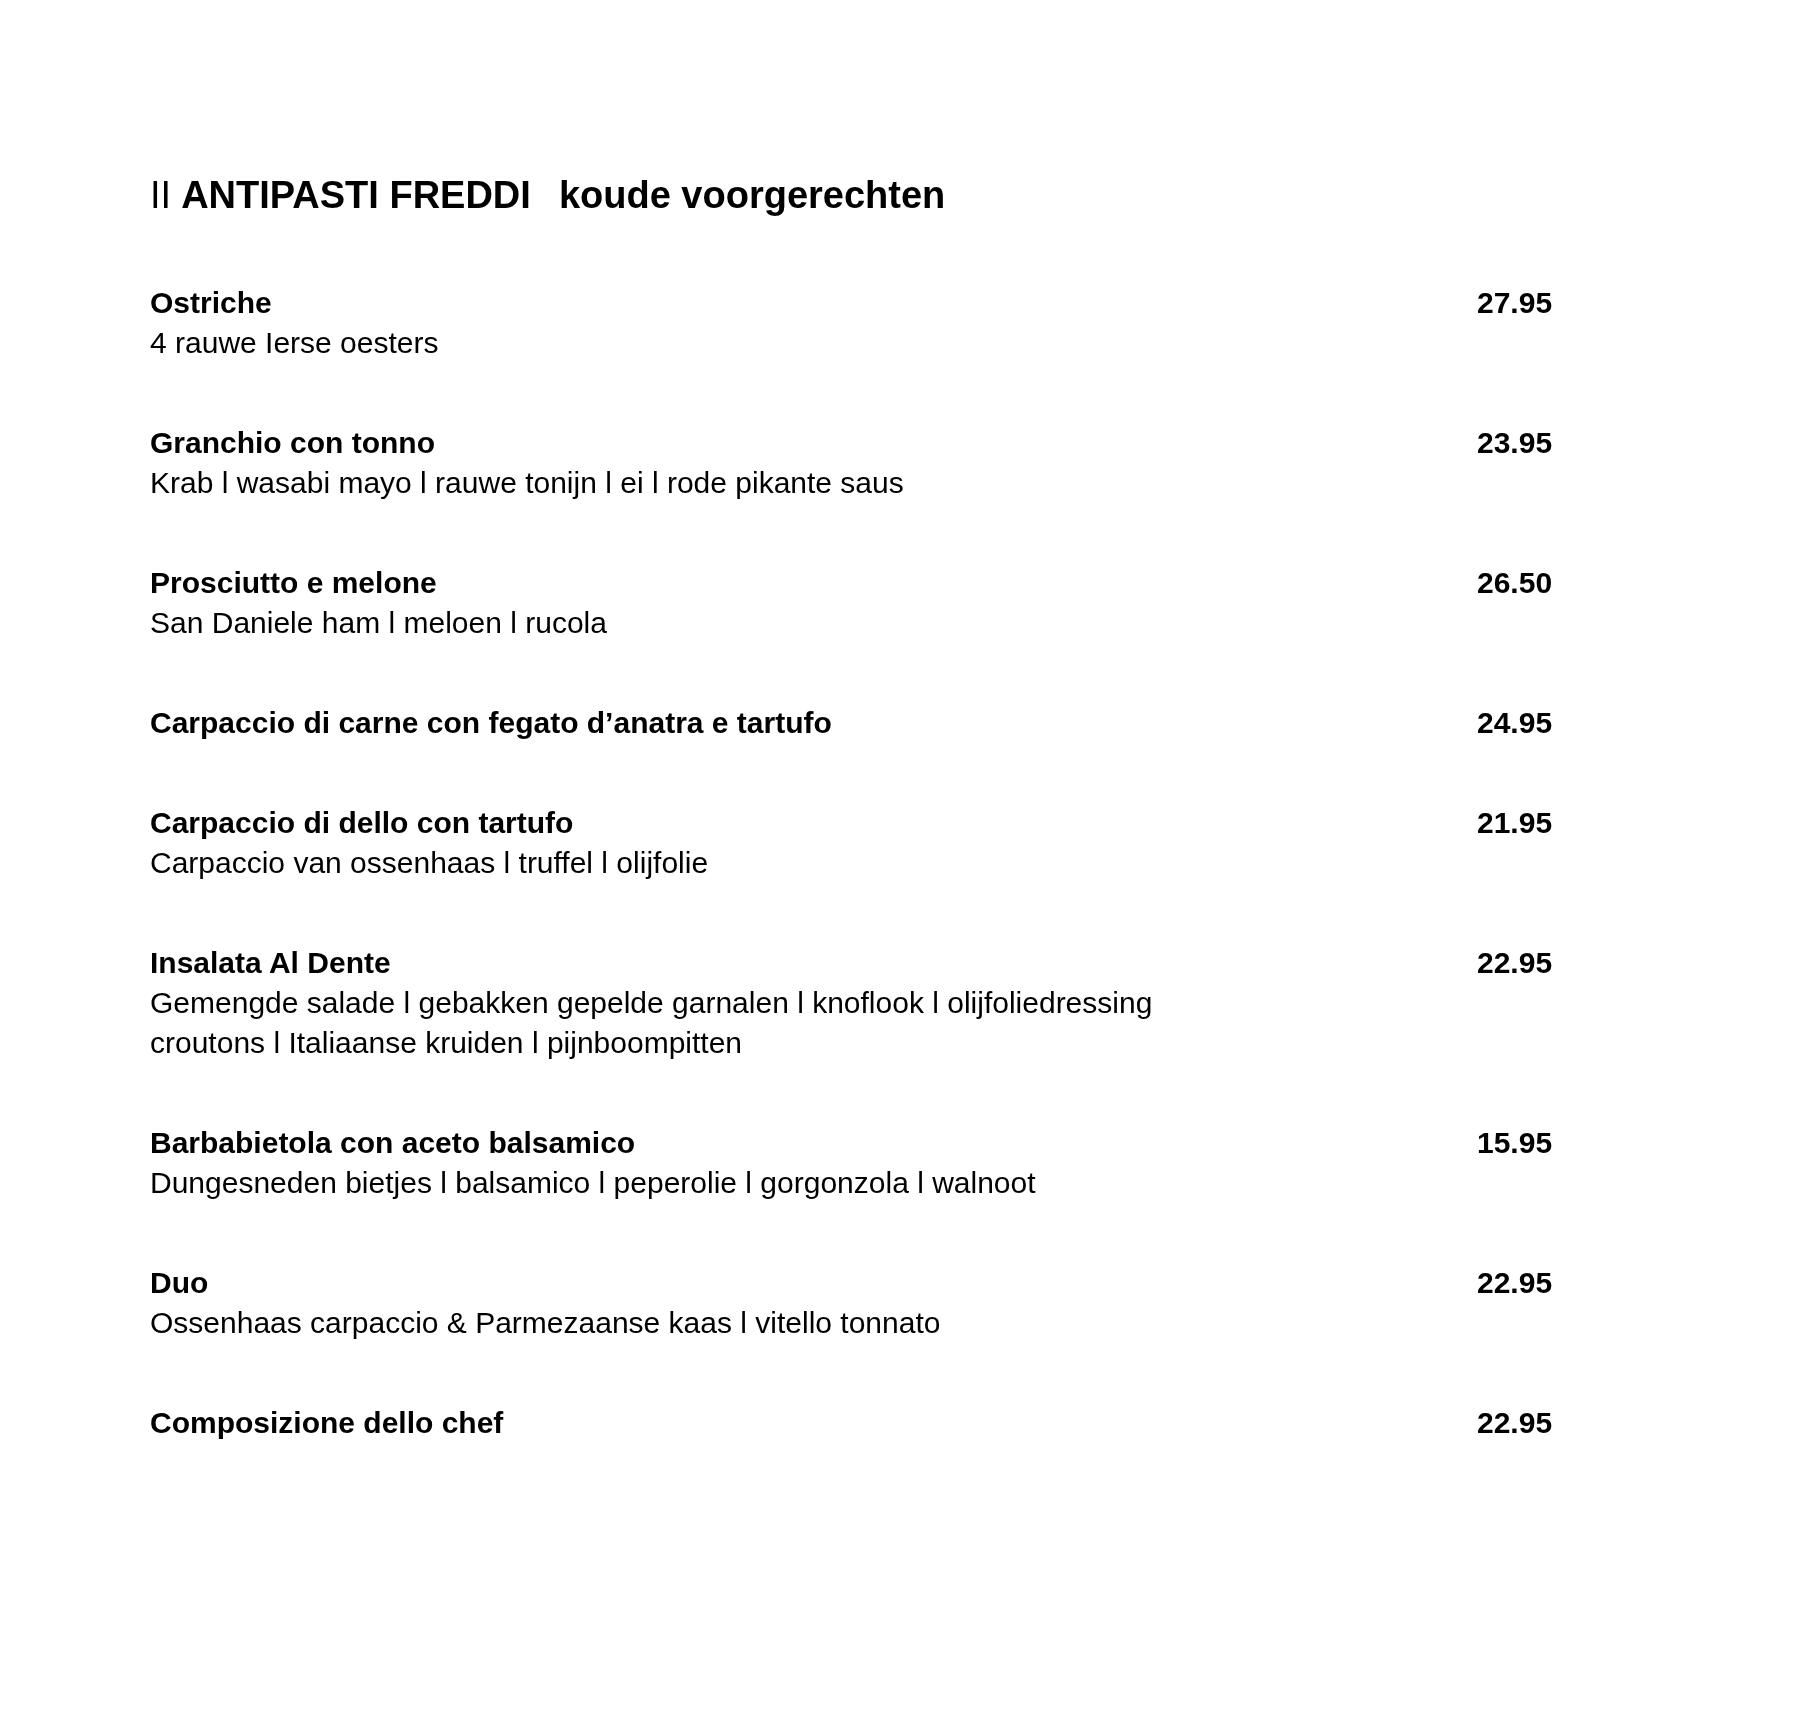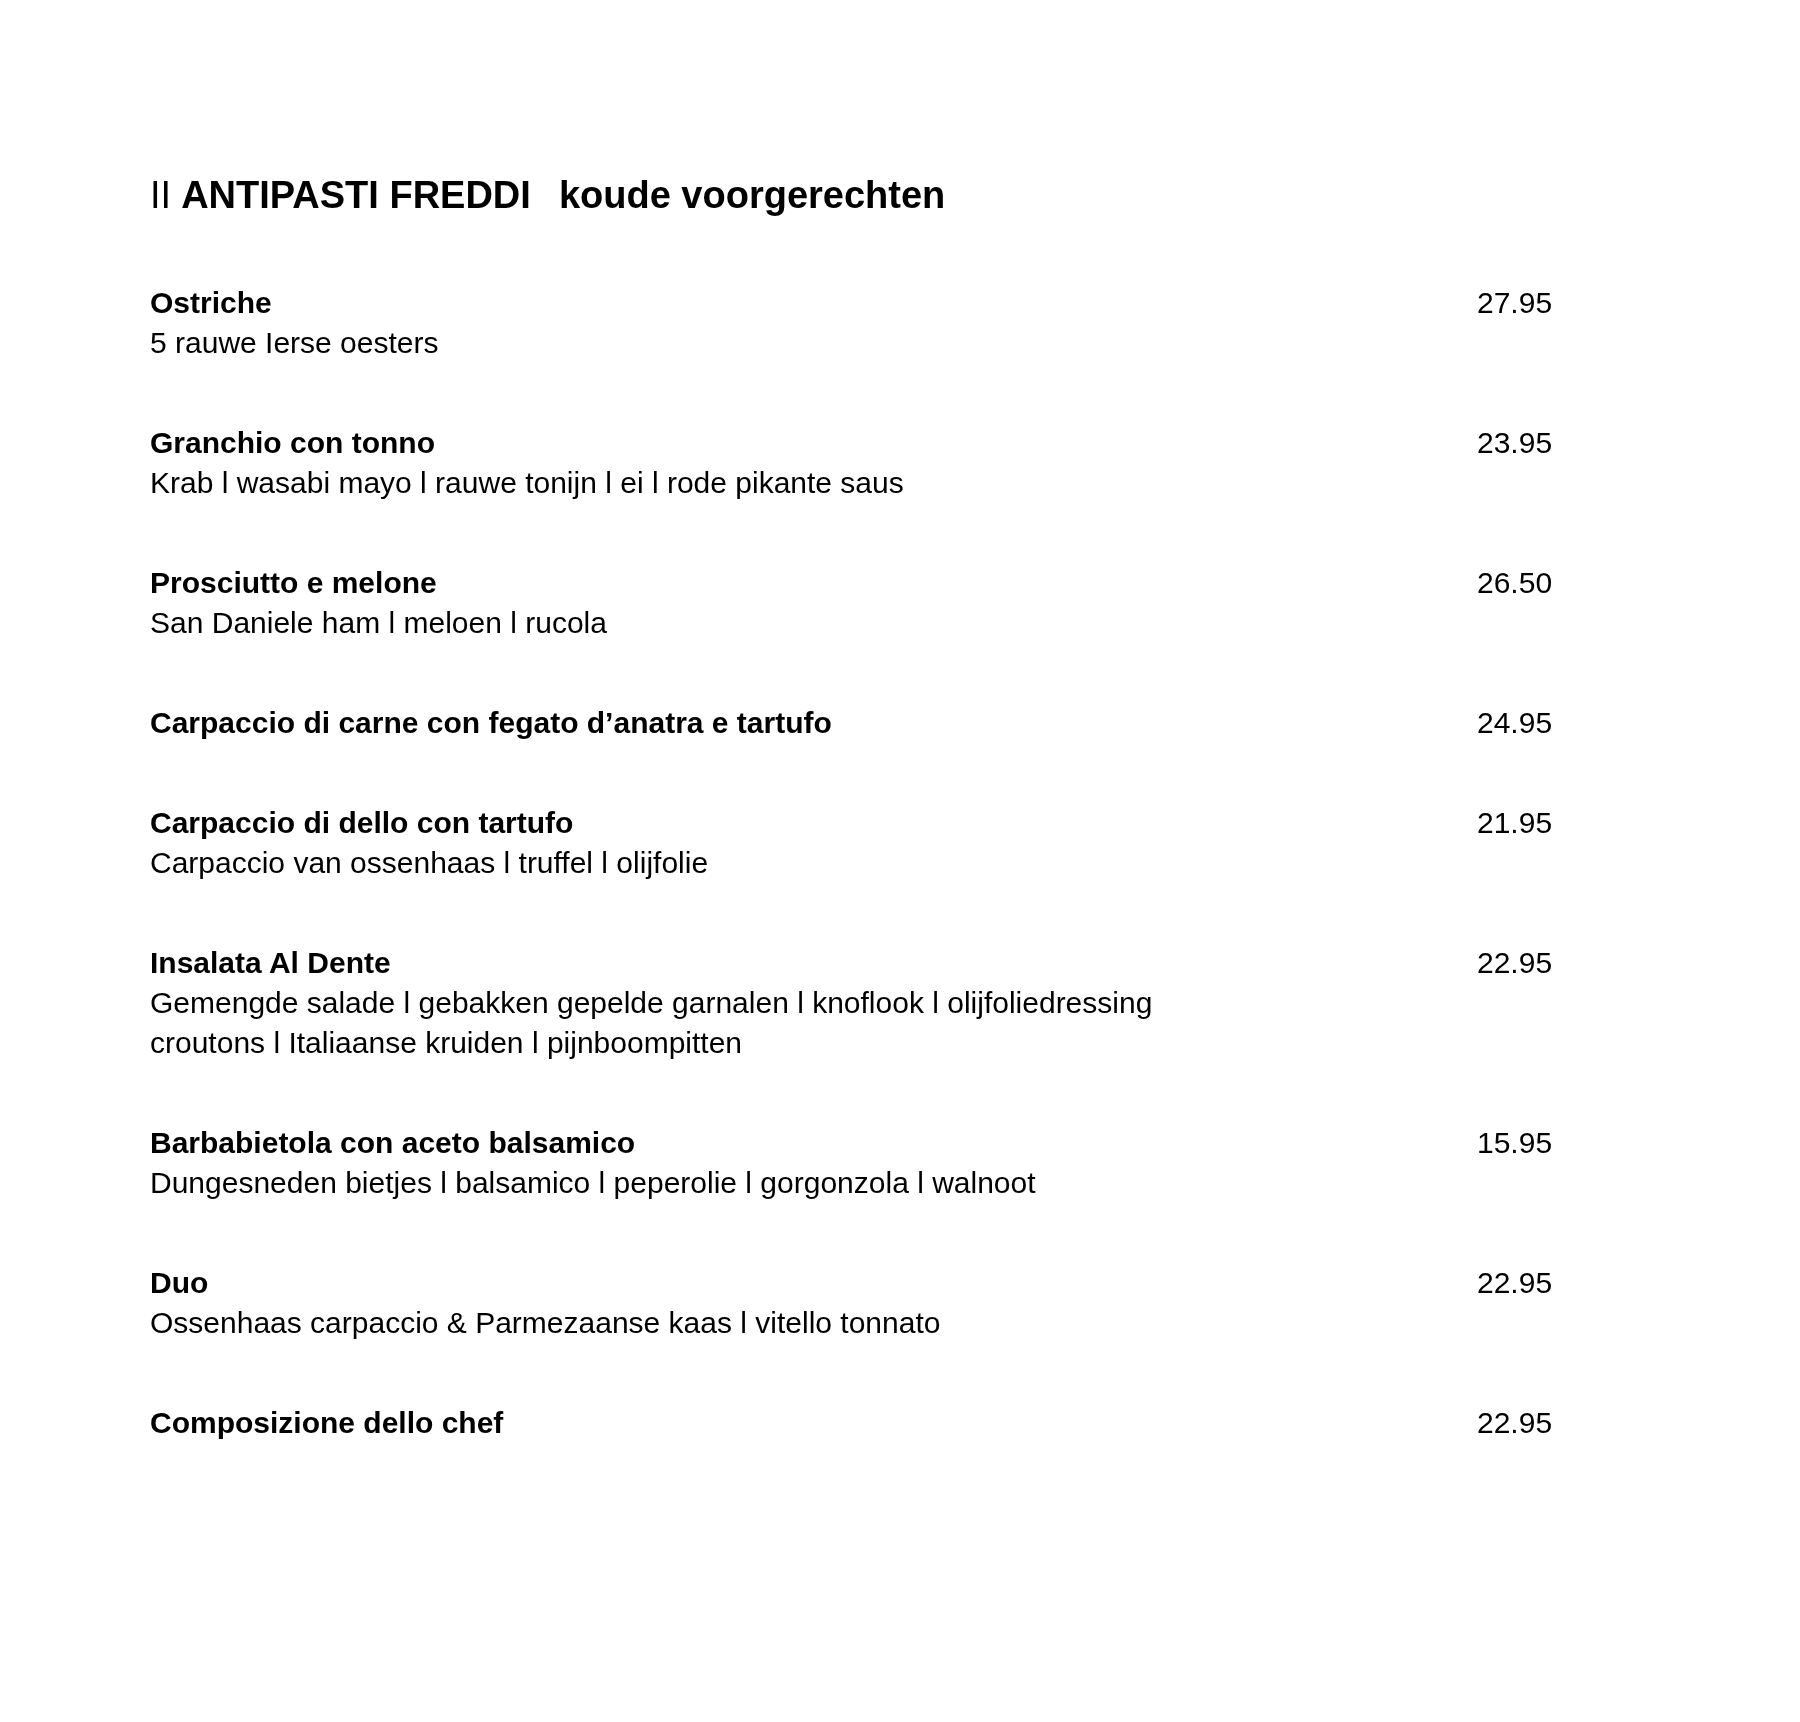--- a/index.html
+++ b/index.html
@@ -46,21 +46,21 @@
     margin-top: 32px;
   }
   .item-name {
     flex: 1 1 auto;
     font-weight: bold;
     font-size: 30px;
     line-height: 40px;
   }
   .item-price {
     flex: 0 0 85px;
-    font-weight: normal;
+    font-weight: bold;
     font-size: 30px;
     line-height: 40px;
     text-align: left;
   }
   .item-desc {
     font-weight: normal;
     font-size: 30px;
     line-height: 40px;
     white-space: pre-wrap;
     max-width: 1310px;
@@ -73,21 +73,21 @@
 
   <div class="section-header">
     <span class="section-prefix">II</span><span class="section-title">ANTIPASTI FREDDI</span><span class="section-subtitle">koude voorgerechten</span>
   </div>
 
   <div class="menu-item">
     <div class="item-head">
       <div class="item-name">Ostriche</div>
       <div class="item-price">27.95</div>
     </div>
-    <div class="item-desc">5 rauwe Ierse oesters</div>
+    <div class="item-desc">4 rauwe Ierse oesters</div>
   </div>
 
   <div class="menu-item">
     <div class="item-head">
       <div class="item-name">Granchio con tonno</div>
       <div class="item-price">23.95</div>
     </div>
     <div class="item-desc">Krab l wasabi mayo l rauwe tonijn l ei l rode pikante saus</div>
   </div>
 

